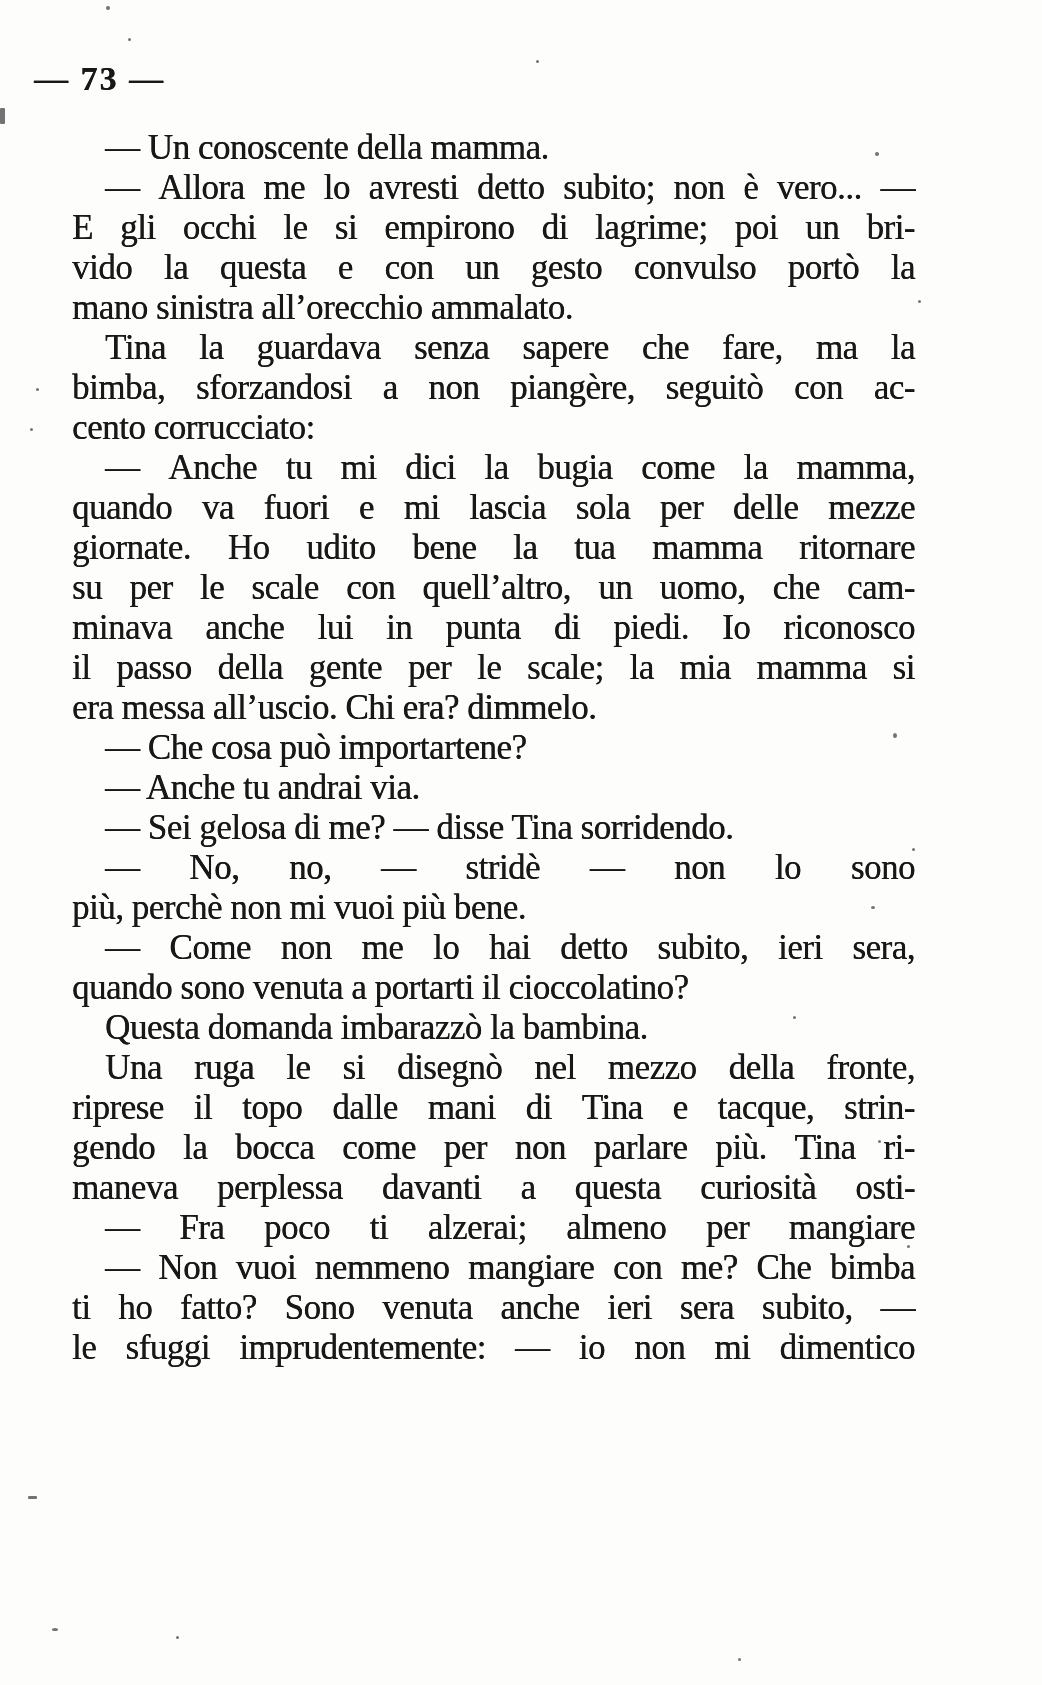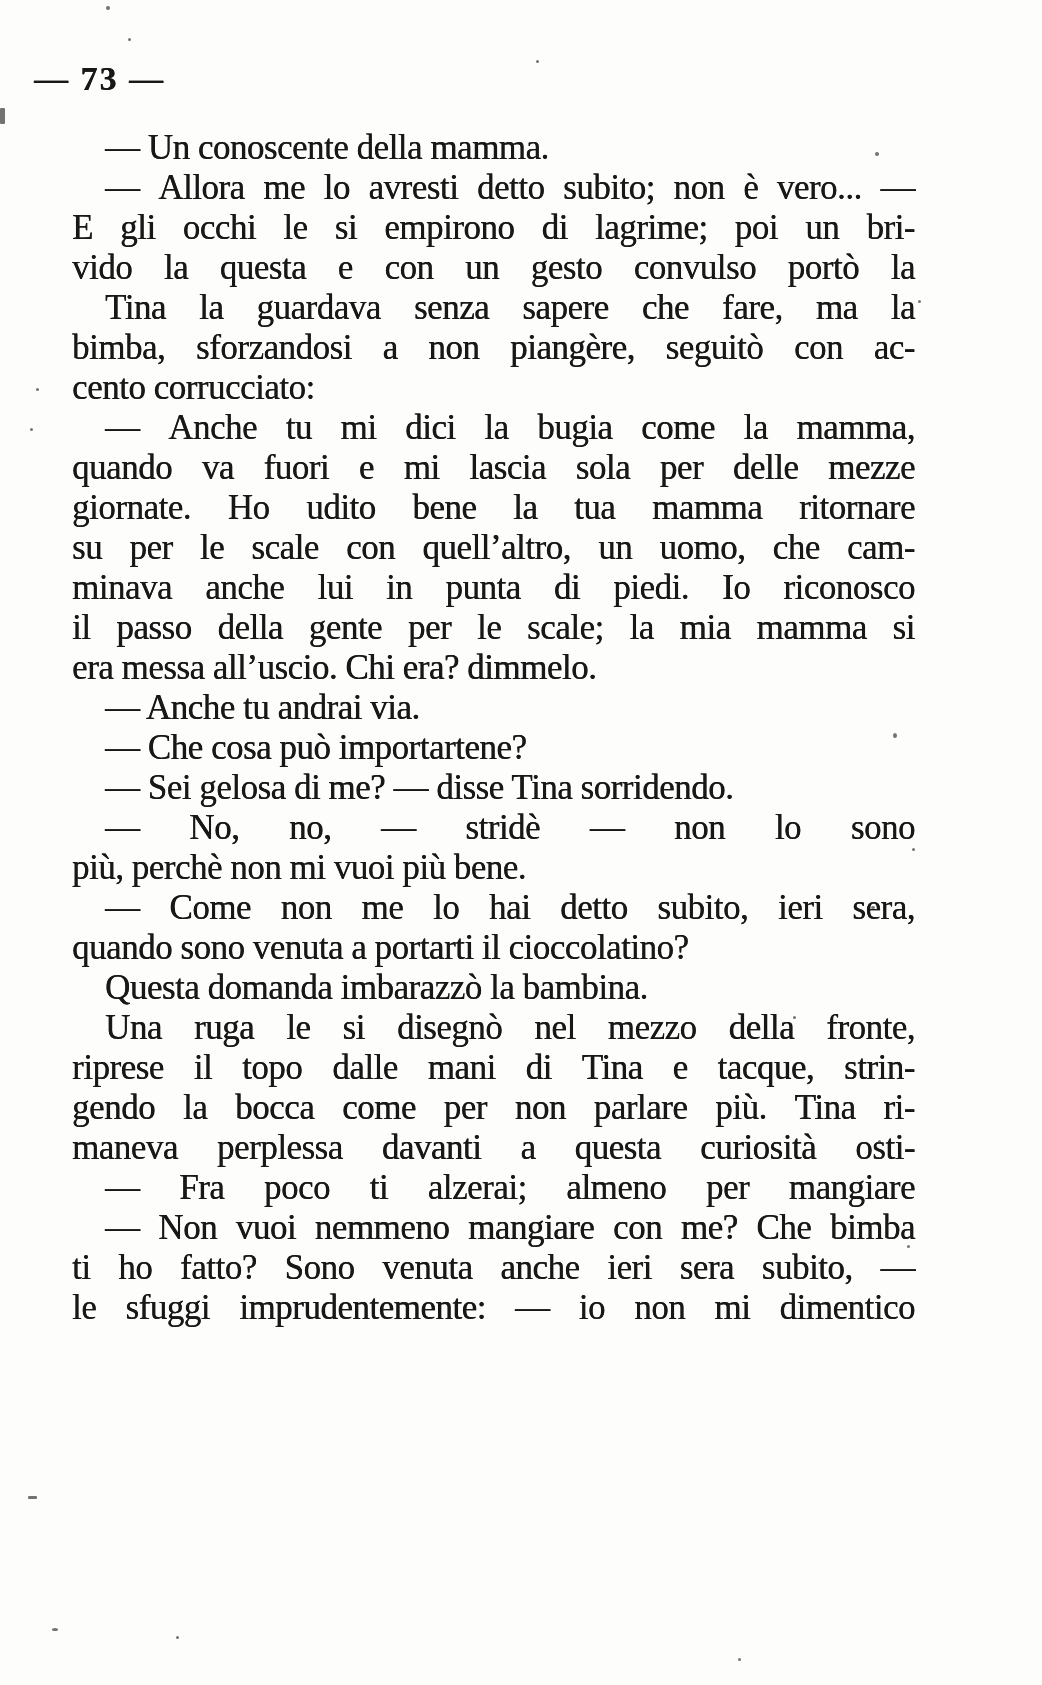--- a/index.html
+++ b/index.html
@@ -96,20 +96,21 @@
         <span>la</span>
         <span>questa</span>
         <span>e</span>
         <span>con</span>
         <span>un</span>
         <span>gesto</span>
         <span>convulso</span>
         <span>portò</span>
         <span>la</span>
       </div>
+      <div class="line">mano sinistra all’orecchio ammalato.</div>
       <div class="line indent justify">
         <span>Tina</span>
         <span>la</span>
         <span>guardava</span>
         <span>senza</span>
         <span>sapere</span>
         <span>che</span>
         <span>fare,</span>
         <span>ma</span>
         <span>la</span>
@@ -189,22 +190,22 @@
         <span>gente</span>
         <span>per</span>
         <span>le</span>
         <span>scale;</span>
         <span>la</span>
         <span>mia</span>
         <span>mamma</span>
         <span>si</span>
       </div>
       <div class="line">era messa all’uscio. Chi era? dimmelo.</div>
+      <div class="line indent">— Che cosa può importartene?</div>
       <div class="line indent">— Anche tu andrai via.</div>
-      <div class="line indent">— Che cosa può importartene?</div>
       <div class="line indent">— Sei gelosa di me? — disse Tina sorridendo.</div>
       <div class="line indent justify">
         <span>—</span>
         <span>No,</span>
         <span>no,</span>
         <span>—</span>
         <span>stridè</span>
         <span>—</span>
         <span>non</span>
         <span>lo</span>

